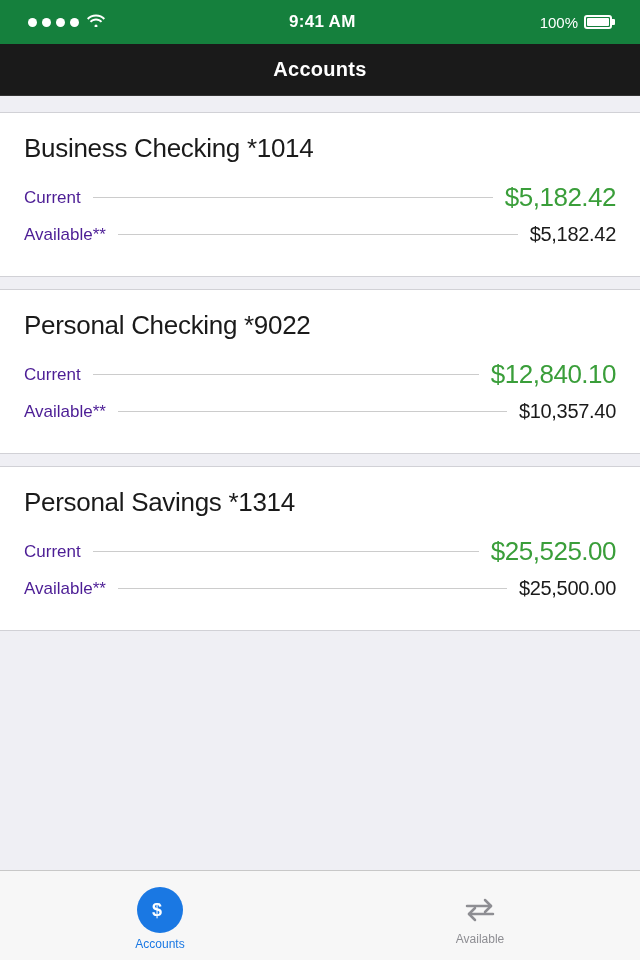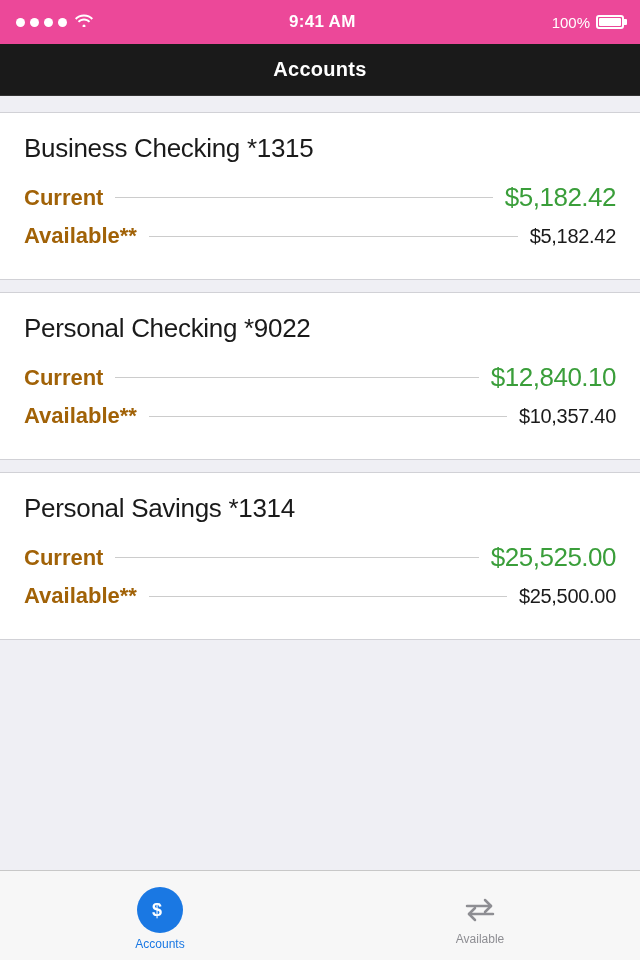--- a/index.html
+++ b/index.html
@@ -7,26 +7,26 @@
     body {
       width: 640px;
       height: 960px;
       background: #efeff4;
       font-family: -apple-system, 'Helvetica Neue', Arial, sans-serif;
       overflow: hidden;
     }
 
     
     .status-bar {
-      background: #ec4899;
+      background: #15803d;
       height: 44px;
       display: flex;
       align-items: center;
       justify-content: space-between;
-      padding: 0 16px;
+      padding: 0 28px;
       color: white;
     }
     .status-left {
       display: flex;
       align-items: center;
       gap: 8px;
     }
     .dots {
       display: flex; gap: 5px;
     }
@@ -113,23 +113,23 @@
     }
 
     .balance-row {
       display: flex;
       align-items: center;
       justify-content: space-between;
       margin-bottom: 10px;
     }
 
     .balance-label {
-      font-size: 22px;
-      color: #a16207;
-      font-weight: 700;
+      font-size: 17px;
+      color: #4c1d95;
+      font-weight: 400;
     }
 
     .balance-line {
       flex: 1;
       height: 1px;
       background: #ccc;
       margin: 0 12px;
     }
 
     .balance-amount-green {
@@ -231,21 +231,21 @@
   </div>
 </div>
 
 <div class="nav-bar">
   <span class="nav-title">Accounts</span>
 </div>
 
 <div class="content">
 
   <div class="account-card">
-    <div class="account-name">Business Checking *1315</div>
+    <div class="account-name">Business Checking *1014</div>
     <div class="balance-row">
       <span class="balance-label">Current</span>
       <span class="balance-line"></span>
       <span class="balance-amount-green">$5,182.42</span>
     </div>
     <div class="balance-row">
       <span class="balance-label">Available**</span>
       <span class="balance-line"></span>
       <span class="balance-amount-black">$5,182.42</span>
     </div>

